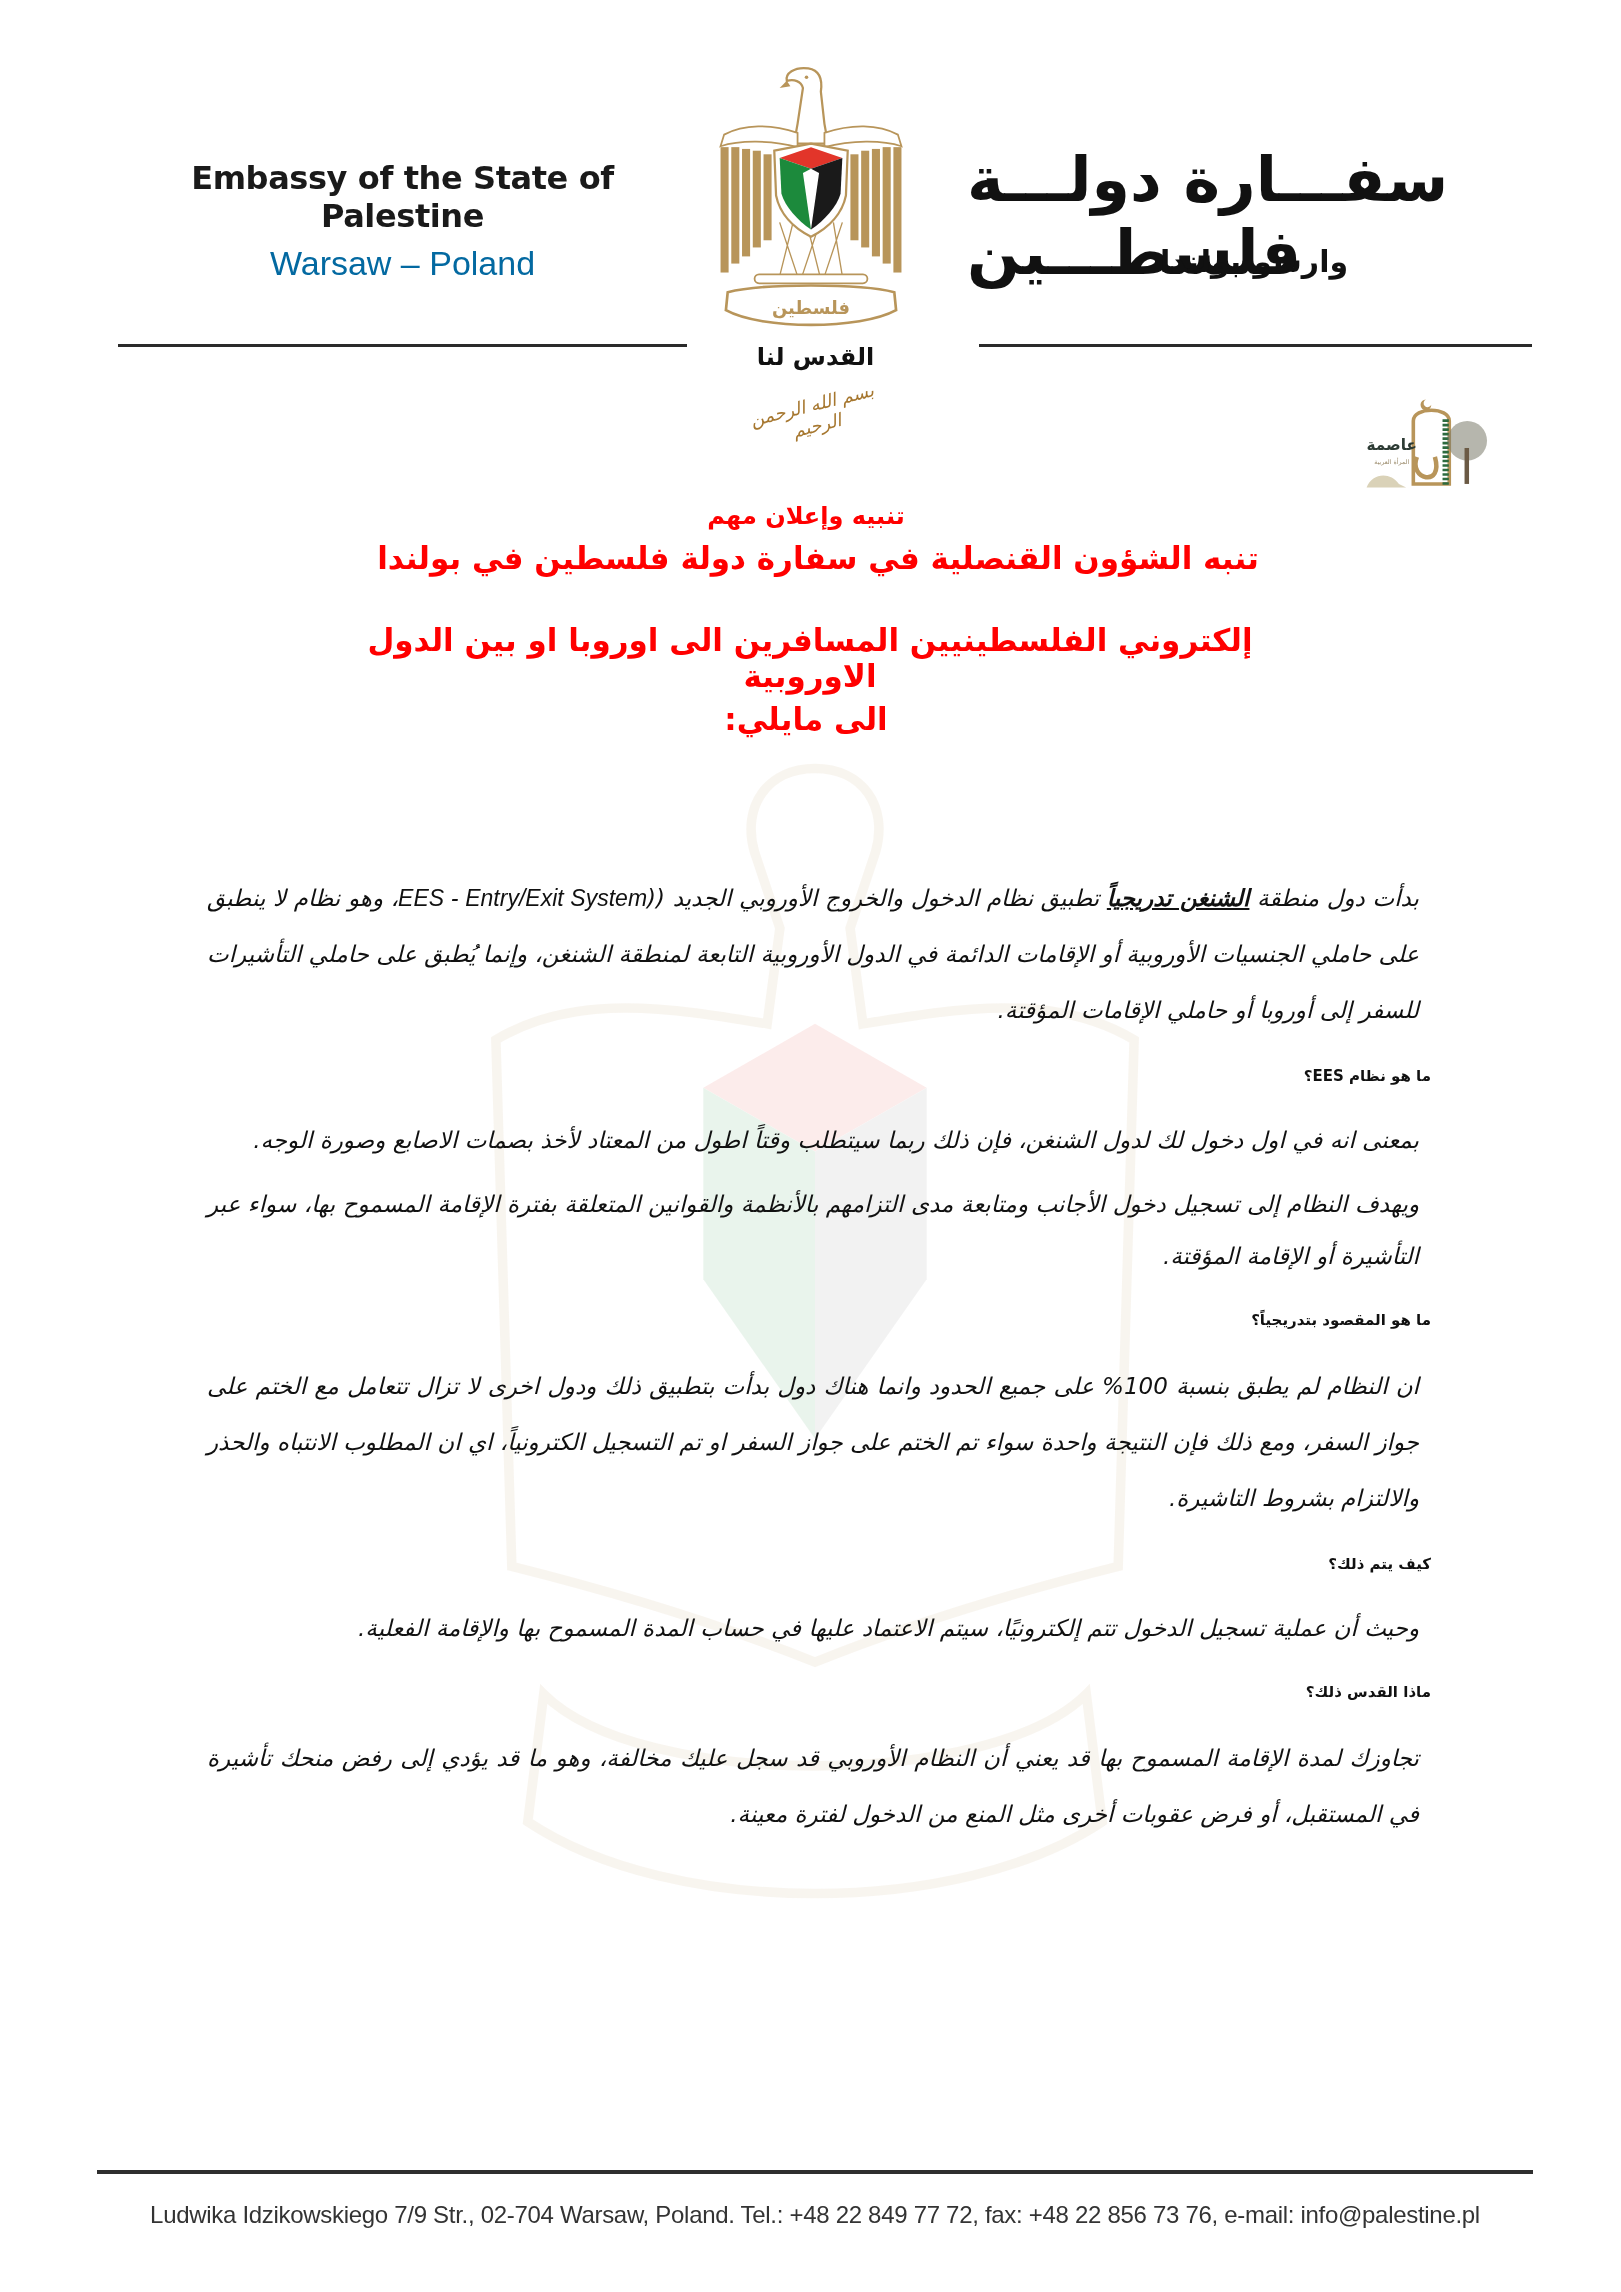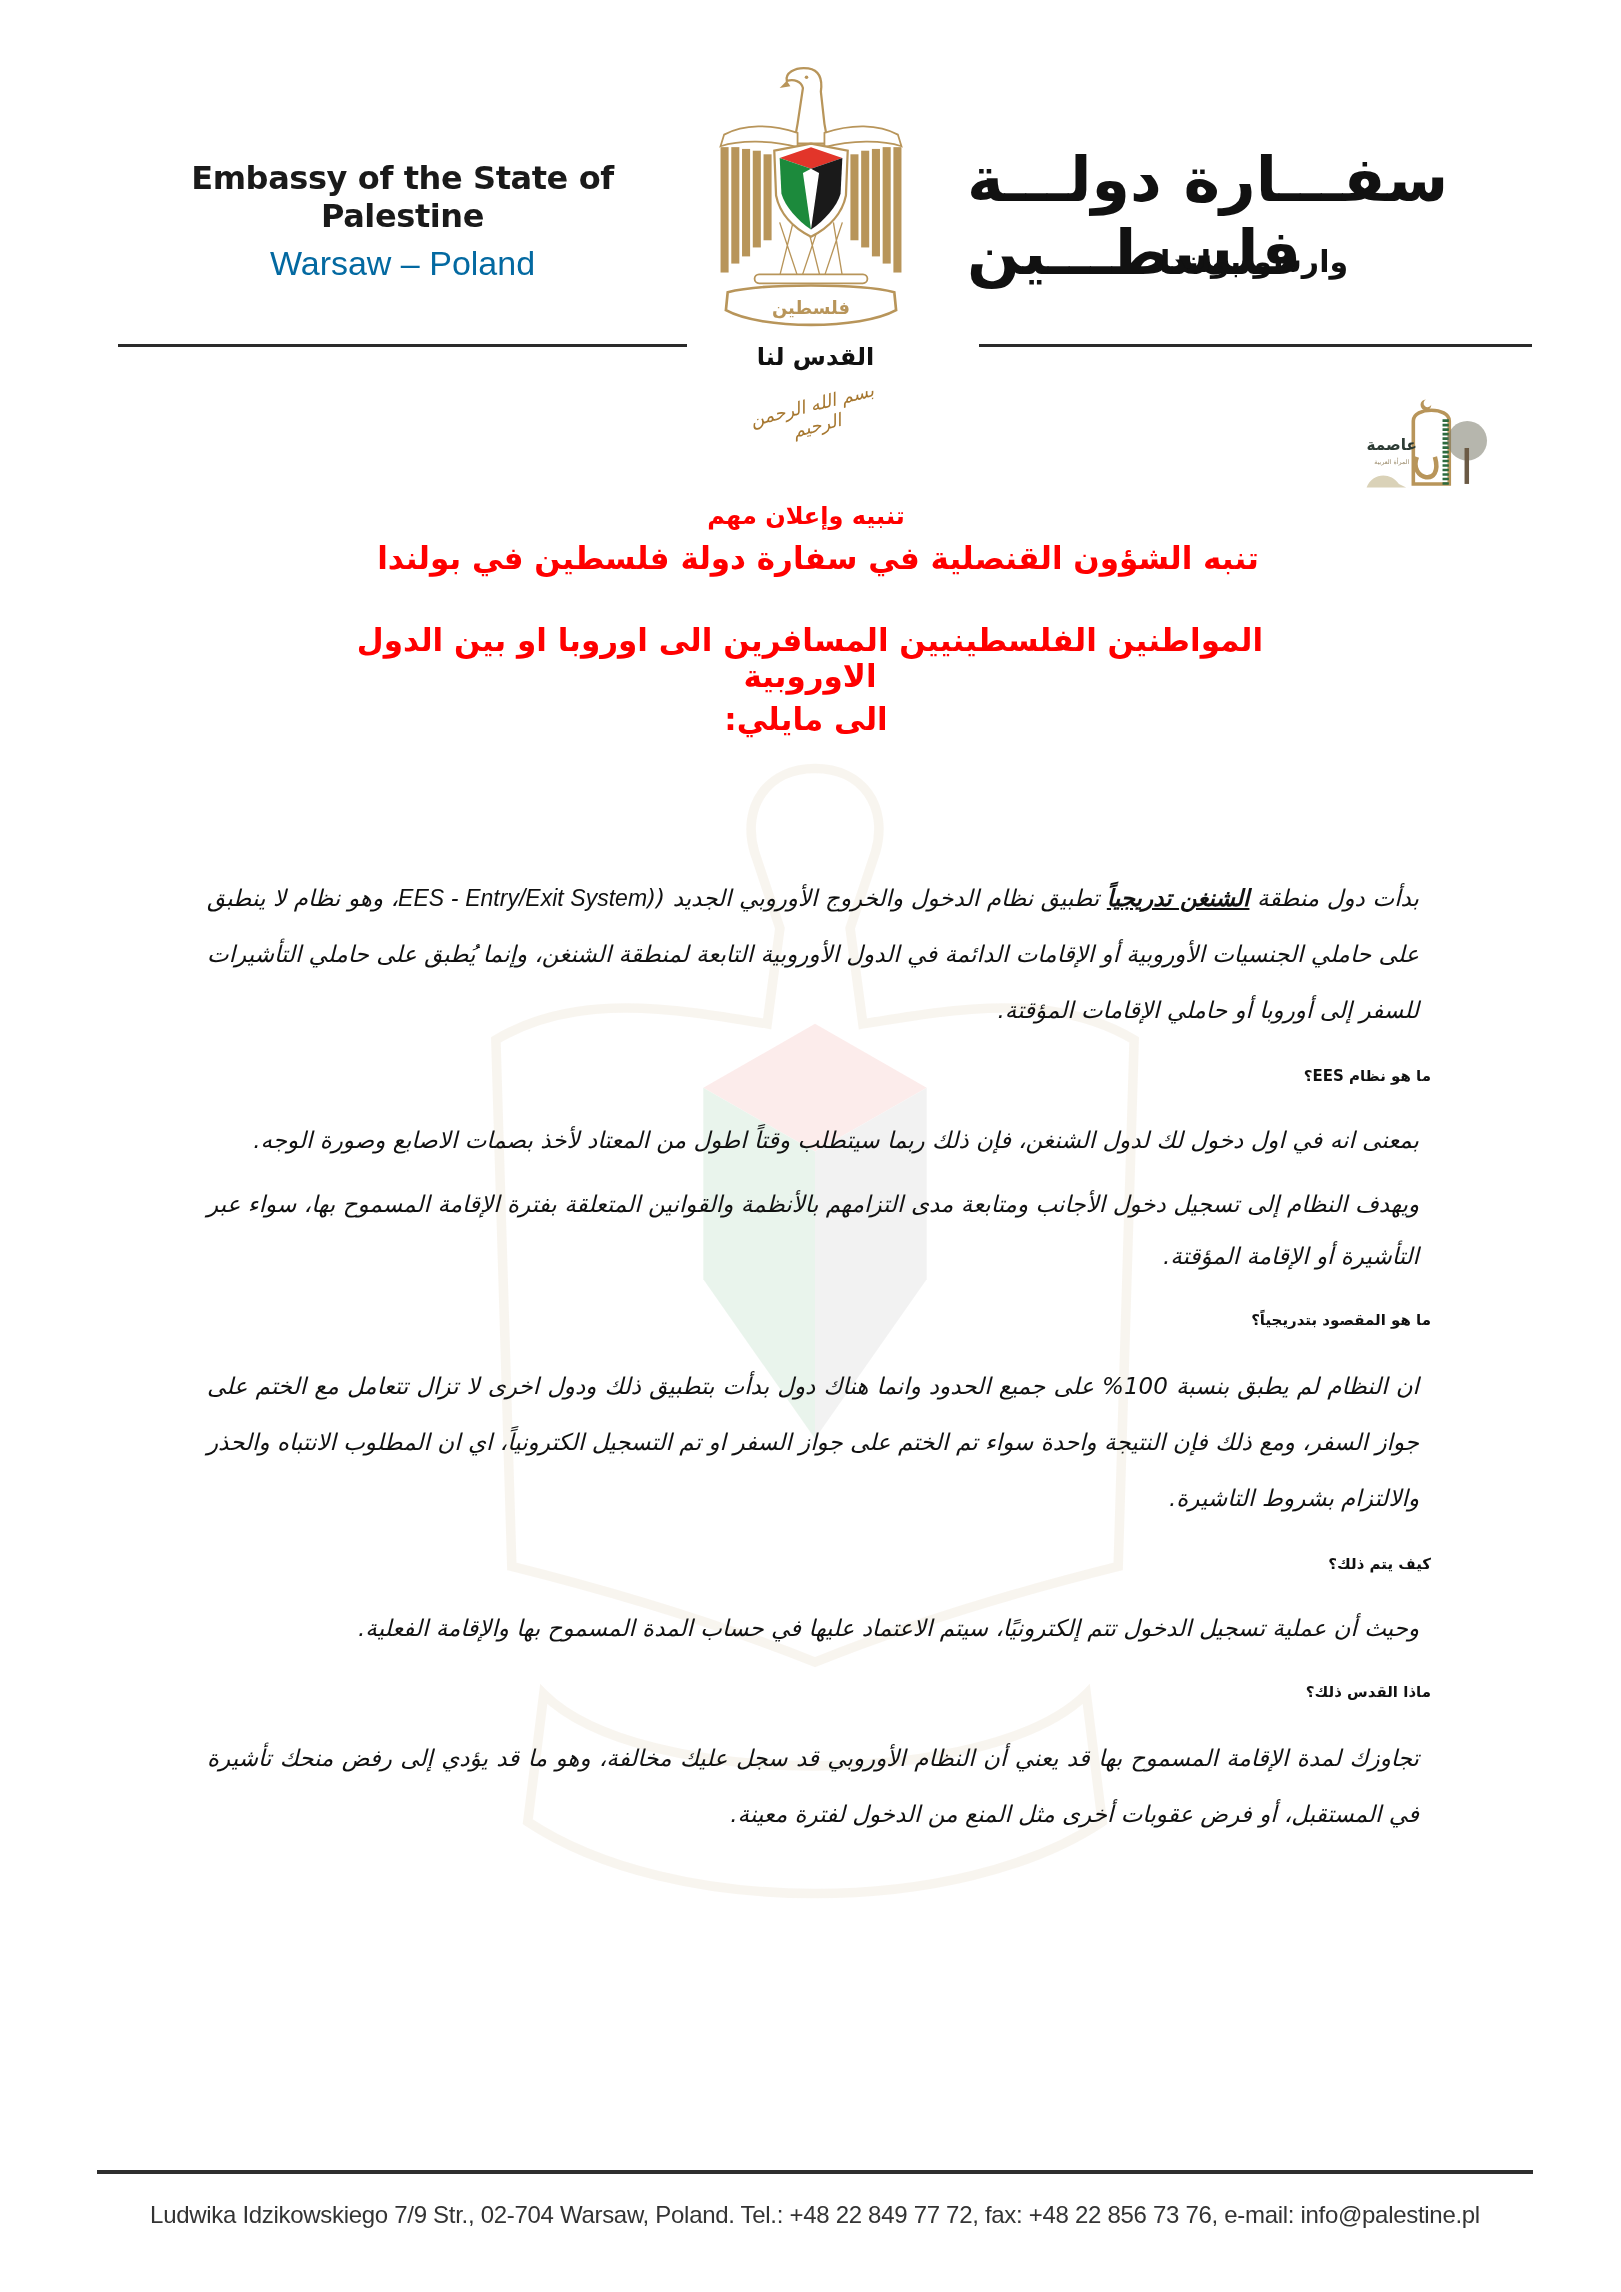--- a/index.html
+++ b/index.html
@@ -105,21 +105,21 @@
   <circle cx="116" cy="52" r="22" fill="#7a7a6a" opacity="0.55"></circle>
   <rect x="113" y="60" width="5" height="40" fill="#6b5a45"></rect>
   <path d="M60 70 C50 95 90 105 80 70" fill="none" stroke="#b8955a" stroke-width="5"></path>
   <text x="32" y="62" text-anchor="middle" font-family="DejaVu Sans, sans-serif" font-size="17" font-weight="bold" fill="#2d3b34">عاصمة</text>
   <text x="32" y="78" text-anchor="middle" font-family="DejaVu Sans, sans-serif" font-size="7" fill="#9a8a6a">المرأة العربية</text>
   <path d="M4 104 C10 88 30 86 40 100 L48 104 Z" fill="#cbbf9a" opacity="0.7"></path>
 </svg>
 
 <div class="abs red r1">تنبيه وإعلان  مهم</div>
 <div class="abs red r2">تنبه الشؤون القنصلية في سفارة دولة فلسطين في بولندا</div>
-<div class="abs red r3">المواطنين الفلسطينيين المسافرين الى اوروبا او بين الدول الاوروبية</div>
+<div class="abs red r3">إلكتروني الفلسطينيين المسافرين الى اوروبا او بين الدول الاوروبية</div>
 <div class="abs red r4">الى مايلي:</div>
 
 <div class="abs body">
   <p class="para"><span>بدأت دول منطقة </span><u>الشنغن تدريجياً</u><span> تطبيق نظام الدخول والخروج الأوروبي الجديد ((</span><span class="ltr">EES - Entry/Exit System</span><span>، وهو نظام لا ينطبق على حاملي الجنسيات الأوروبية أو الإقامات الدائمة في الدول الأوروبية التابعة لمنطقة الشنغن، وإنما يُطبق على حاملي التأشيرات للسفر إلى أوروبا أو حاملي الإقامات المؤقتة.</span></p>
 
   <h3>ما هو نظام EES؟</h3>
   <p class="para tight">بمعنى انه في اول دخول لك لدول الشنغن، فإن ذلك ربما سيتطلب وقتاً اطول من المعتاد لأخذ بصمات الاصابع وصورة الوجه.</p>
   <p class="para tight">ويهدف النظام إلى تسجيل دخول الأجانب ومتابعة مدى التزامهم بالأنظمة والقوانين المتعلقة بفترة الإقامة المسموح بها، سواء عبر التأشيرة أو الإقامة المؤقتة.</p>
 
   <h3>ما هو المقصود بتدريجياً؟</h3>

